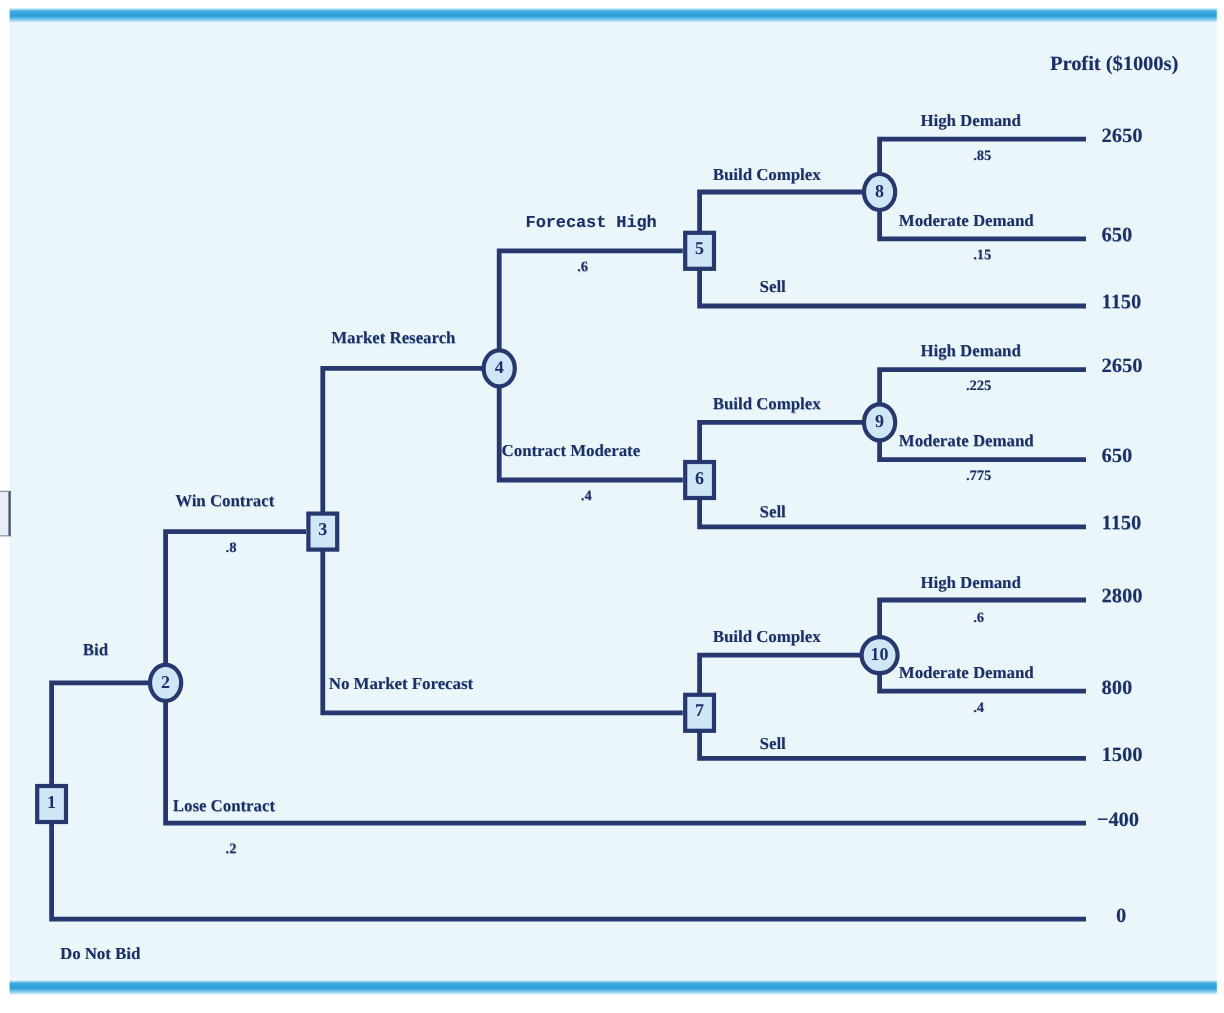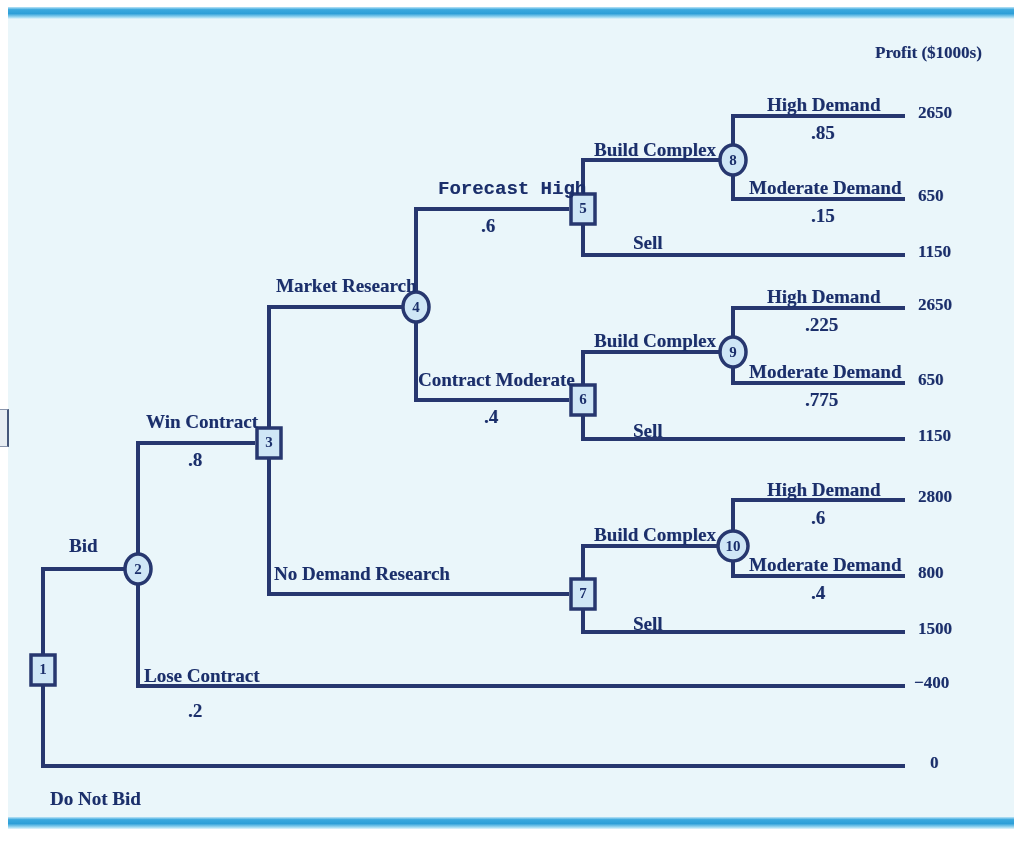--- a/index.html
+++ b/index.html
@@ -62,22 +62,22 @@
     width: 1020px; height: 844px;
   }
   .lbl {
     position: absolute;
     color: #1b2f6b;
     font-weight: bold;
     white-space: nowrap;
     font-family: "Liberation Serif", "DejaVu Serif", serif;
     text-shadow: 0.4px 0.4px 0 rgba(27,47,107,0.35);
   }
-  .branch-label { font-size: 19px; }
-  .prob-label   { font-size: 19px; }
+  .branch-label { font-size: 14px; }
+  .prob-label   { font-size: 12px; }
   .payoff       { font-size: 17px; }
   .header-label { font-size: 17px; }
   .node-num {
     position: absolute;
     color: #1b2f6b;
     font-weight: bold;
     font-size: 15px;
     font-family: "Liberation Serif", "DejaVu Serif", serif;
     text-align: center;
     line-height: 1;
@@ -165,21 +165,21 @@
   <div class="lbl branch-label" style="left:50px;  top:742px;margin-top:46px;">Do Not Bid</div>
 
   <div class="lbl branch-label" style="left:146px; top:411px;">Win Contract</div>
   <div class="lbl prob-label" style="left:188px; top:449px;">.8</div>
 
   <div class="lbl branch-label" style="left:144px; top:665px;">Lose Contract</div>
   <div class="lbl prob-label" style="left:188px; top:700px;">.2</div>
 
   <div class="lbl branch-label" style="left:276px; top:275px;">Market Research</div>
 
-  <div class="lbl branch-label" style="left:274px; top:563px;">No Demand Research</div>
+  <div class="lbl branch-label" style="left:274px; top:563px;">No Market Forecast</div>
 
   <div class="lbl branch-label" style="left:438px; top:178px;font-family:Liberation Mono, monospace;">Forecast High</div>
   <div class="lbl prob-label" style="left:481px; top:215px;">.6</div>
 
   <div class="lbl branch-label" style="left:418px; top:369px;">Contract Moderate</div>
   <div class="lbl prob-label" style="left:484px; top:406px;">.4</div>
 
   <div class="lbl branch-label" style="left:594px; top:139px;">Build Complex</div>
   <div class="lbl branch-label" style="left:633px; top:232px;">Sell</div>
 

